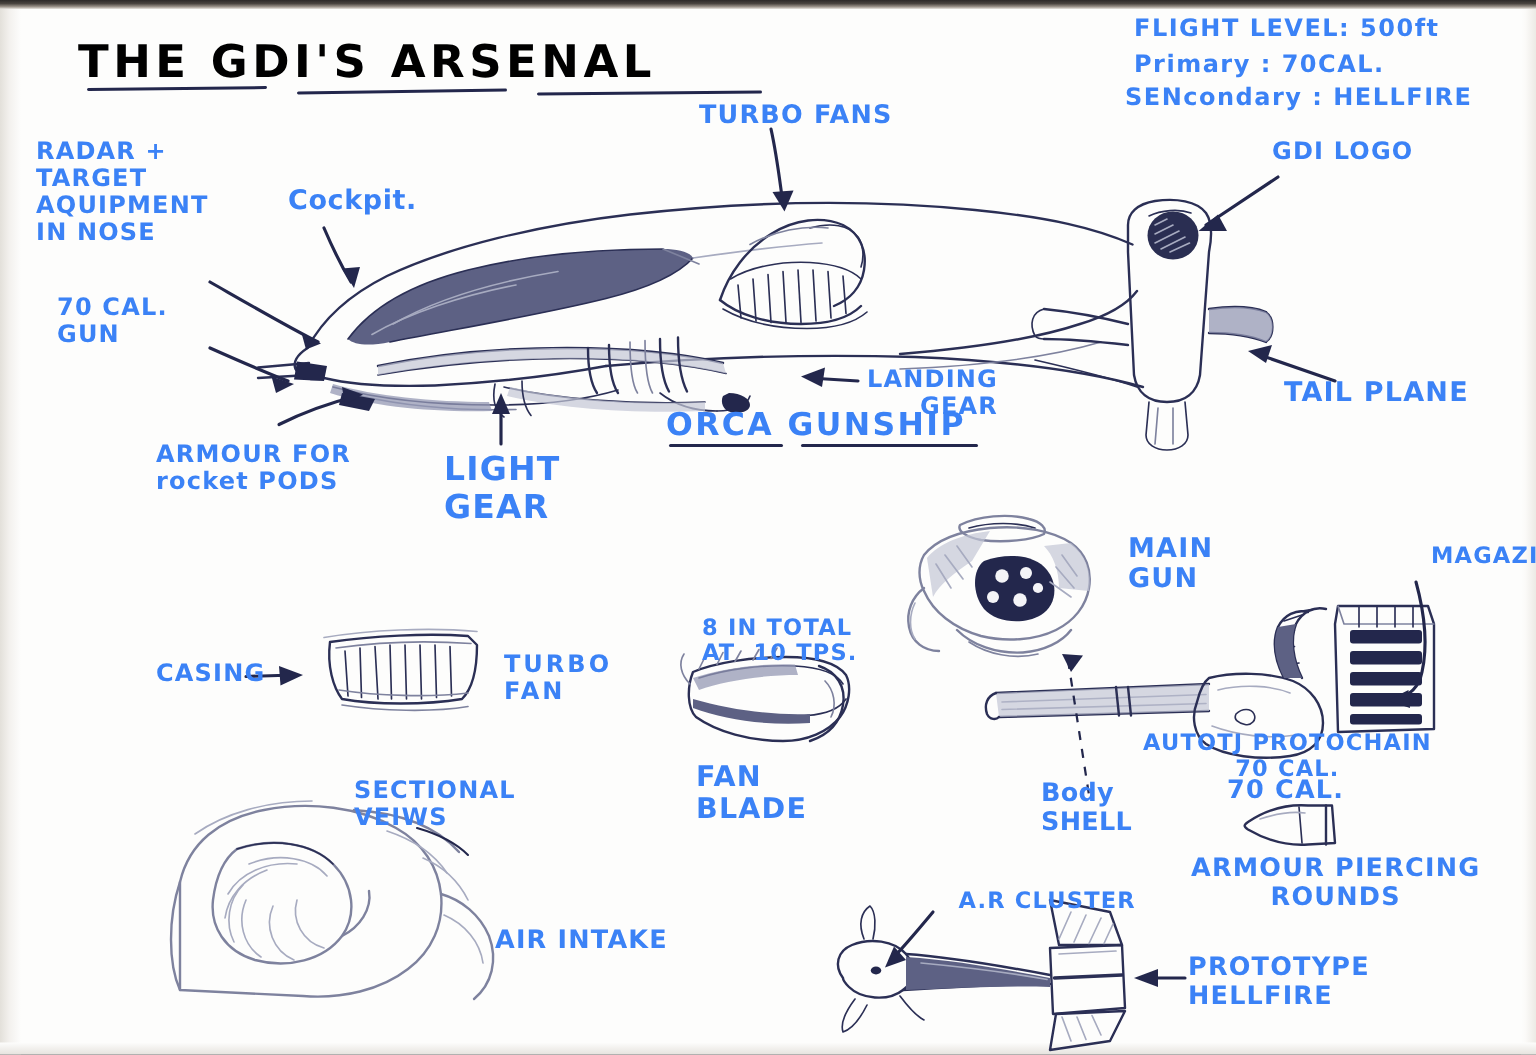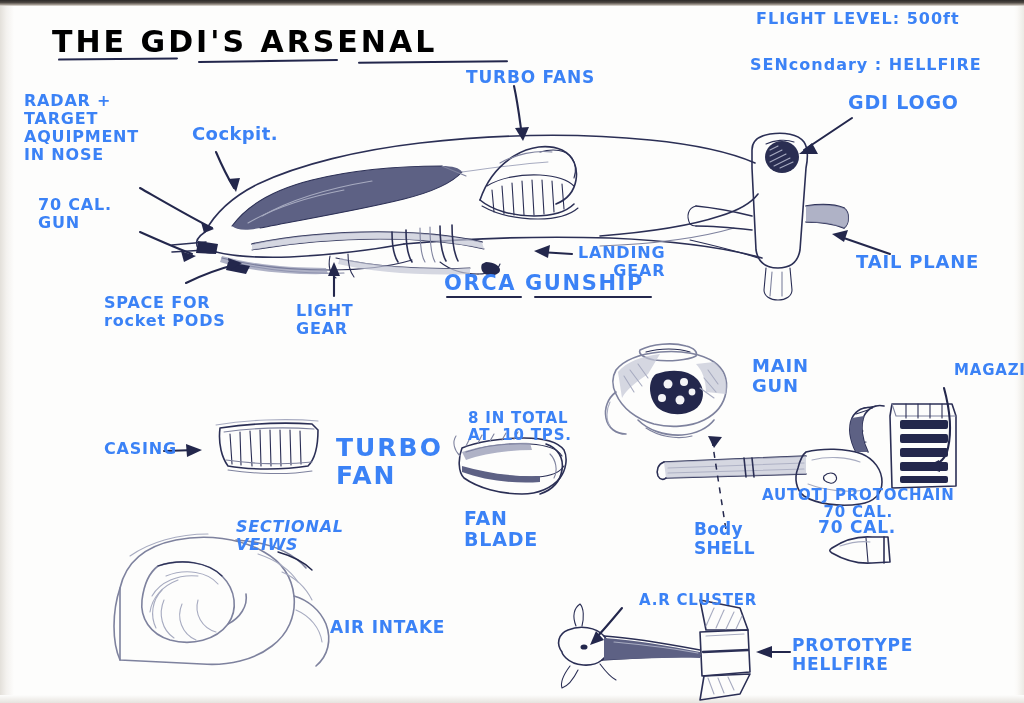--- a/index.html
+++ b/index.html
@@ -455,57 +455,58 @@
     </g>
 
   </svg>
 
   <div class="ink title" style="left:52px; top:25px;">THE GDI'S ARSENAL</div>
   <div class="ul" style="left:58px; top:58px; width:120px; height:2.4px; transform:rotate(-0.6deg);"></div>
   <div class="ul" style="left:198px; top:60px; width:140px; height:2.4px; transform:rotate(-0.8deg);"></div>
   <div class="ul" style="left:358px; top:61px; width:150px; height:2.4px; transform:rotate(-0.5deg);"></div>
 
   <div class="ink" style="left:756px; top:10px; font-size:16px; letter-spacing:1px;">FLIGHT LEVEL: 500ft</div>
+  <div class="ink" style="left:756px; top:34px; font-size:16px; letter-spacing:1px;">Primary : 70CAL.</div>
   <div class="ink" style="left:750px; top:56px; font-size:16px; letter-spacing:1px;">SENcondary : HELLFIRE</div>
 
   <div class="ink" style="left:24px; top:92px; font-size:16px;">RADAR +
 TARGET
 AQUIPMENT
 IN NOSE</div>
 
   <div class="ink" style="left:38px; top:196px; font-size:16px;">70 CAL.
 GUN</div>
 
-  <div class="ink" style="left:104px; top:294px; font-size:16px;">SPACE FOR
+  <div class="ink" style="left:104px; top:294px; font-size:16px;">ARMOUR FOR
 rocket PODS</div>
 
   <div class="ink" style="left:192px; top:124px; font-size:18px; font-weight:600; letter-spacing:0.4px;">Cockpit.</div>
 
-  <div class="ink" style="left:296px; top:302px; font-size:16px;">LIGHT
+  <div class="ink" style="left:296px; top:302px; font-size:22px;">LIGHT
 GEAR</div>
 
   <div class="ink" style="left:466px; top:68px; font-size:17px;">TURBO FANS</div>
 
   <div class="ink" style="left:578px; top:244px; font-size:16px; text-align:right;">LANDING
 GEAR</div>
 
-  <div class="ink" style="left:848px; top:92px; font-size:19px;">GDI LOGO</div>
+  <div class="ink" style="left:848px; top:92px; font-size:16px;">GDI LOGO</div>
 
   <div class="ink" style="left:856px; top:252px; font-size:18px;">TAIL PLANE</div>
 
   <div class="ink" style="left:444px; top:272px; font-size:21px; letter-spacing:1.6px;">ORCA GUNSHIP</div>
   <div class="ul" style="left:446px; top:296px; width:76px; height:2.4px;"></div>
   <div class="ul" style="left:534px; top:296px; width:118px; height:2.4px;"></div>
 
   <div class="ink" style="left:104px; top:440px; font-size:16px;">CASING</div>
 
-  <div class="ink" style="left:336px; top:434px; font-size:25px; letter-spacing:2px;">TURBO
+  <div class="ink" style="left:336px; top:434px; font-size:16px; letter-spacing:2px;">TURBO
 FAN</div>
 
-  <div class="ink" style="left:236px; top:518px; font-size:16px;font-style:italic;">SECTIONAL
+  <div class="ink" style="left:236px; top:518px; font-size:16px;">SECTIONAL
 VEIWS</div>
 
   <div class="ink" style="left:330px; top:618px; font-size:17px;">AIR INTAKE</div>
 
   <div class="ink" style="left:468px; top:410px; font-size:15px;">8 IN TOTAL
 AT  10 TPS.</div>
 
   <div class="ink" style="left:464px; top:508px; font-size:19px;">FAN
 BLADE</div>
 
@@ -515,19 +516,21 @@
   <div class="ink" style="left:918px; top:362px; font-size:15px;margin-left:36px;">MAGAZINE</div>
 
   <div class="ink" style="left:762px; top:487px; font-size:15px; text-align:center;">AUTOTJ PROTOCHAIN
 70 CAL.</div>
 
   <div class="ink cursive" style="left:694px; top:520px; font-size:17px; font-style:normal; font-family:'DejaVu Sans',sans-serif; font-weight:700;">Body
 SHELL</div>
 
   <div class="ink" style="left:818px; top:518px; font-size:17px;">70 CAL.</div>
 
+  <div class="ink" style="left:794px; top:570px; font-size:17px; text-align:center;">ARMOUR PIERCING
+ROUNDS</div>
 
   <div class="ink" style="left:614px; top:592px; font-size:15px;margin-left:25px;">A.R CLUSTER</div>
 
   <div class="ink" style="left:792px; top:636px; font-size:17px;">PROTOTYPE
 HELLFIRE</div>
 
 </div>
 
 </body></html>

